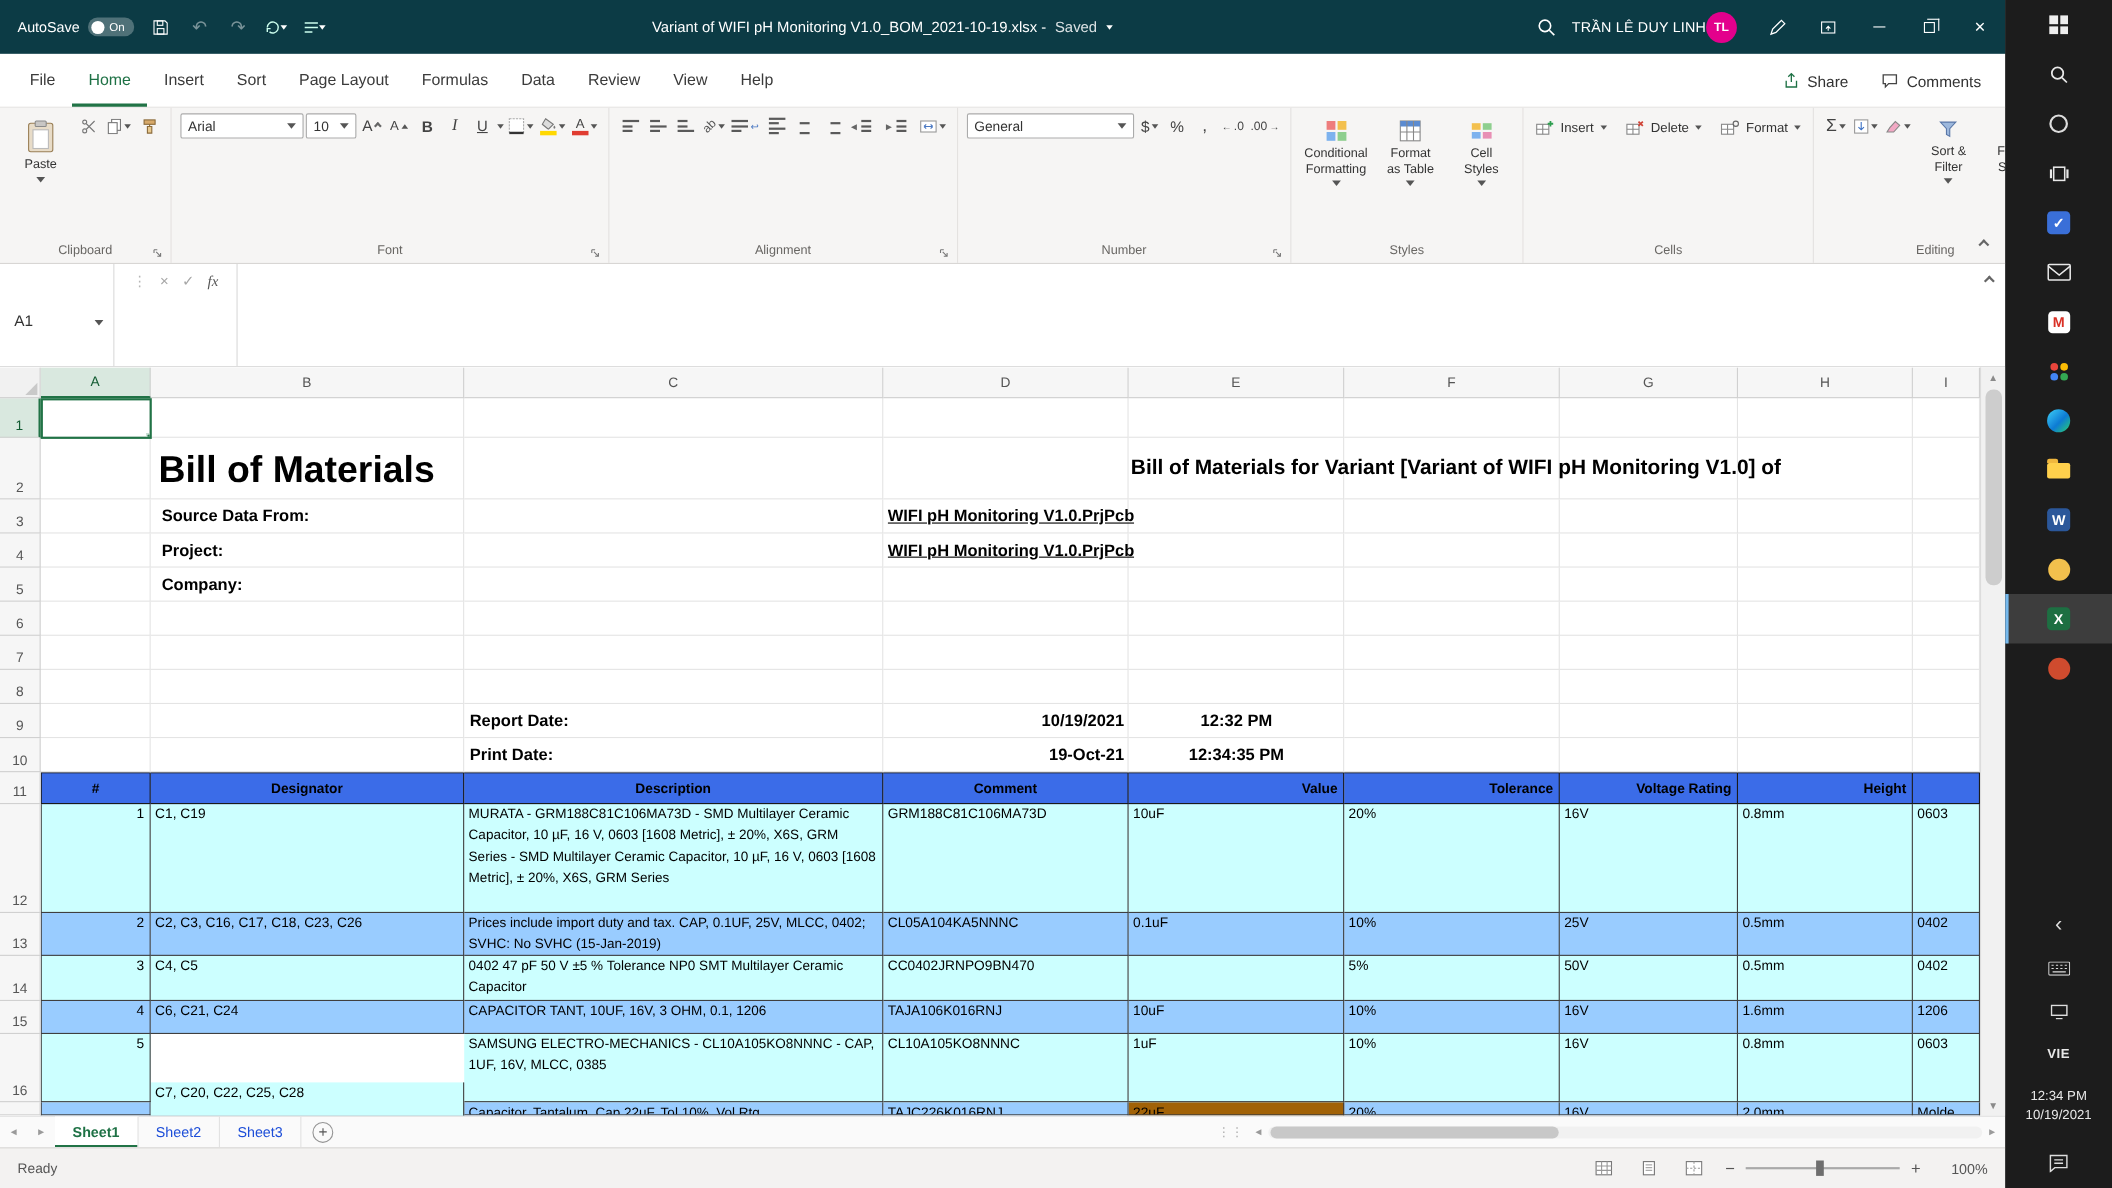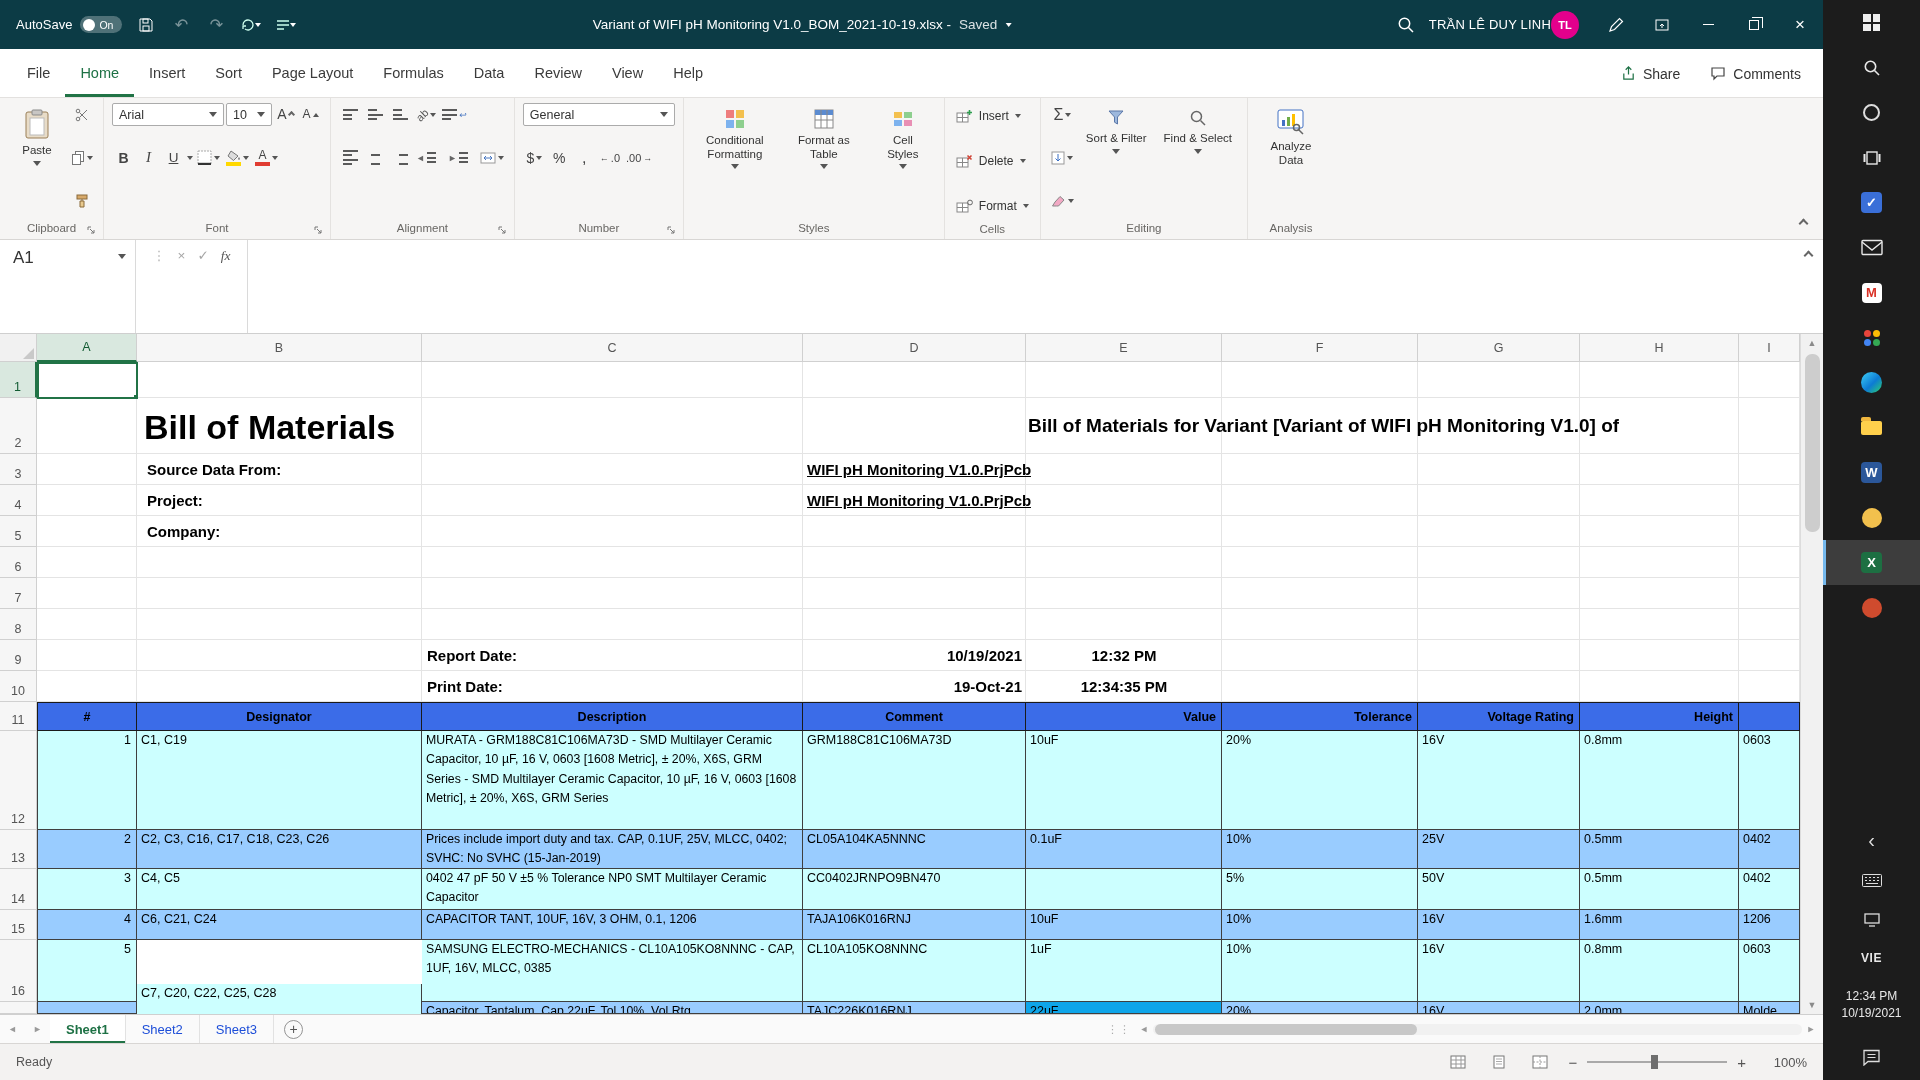--- a/index.html
+++ b/index.html
@@ -37,21 +37,21 @@
 
 .ribbontabs{height:49px;background:#fff;display:flex;align-items:stretch;padding-left:12px;position:relative;border-bottom:1px solid #e3e1df;flex:0 0 auto}
 .rtab{padding:0 15px;font-size:14.5px;color:#3b3b3b;display:flex;align-items:center}
 .rtab.active{color:#1e7145;box-shadow:inset 0 -3px 0 #217346}
 .tabs-right{position:absolute;right:22px;top:0;height:49px;display:flex;align-items:center;gap:30px;font-size:14px;color:#333}
 .tr-btn{display:flex;align-items:center;gap:7px}
 
 .ribbon{height:142px;background:#f6f5f4;display:flex;align-items:stretch;position:relative;flex:0 0 auto;border-bottom:1px solid #d8d6d4}
 .rgroup{display:flex;flex-direction:column;justify-content:space-between;padding:5px 4px 0;border-right:1px solid #e4e2e0}
 .rg-body{display:flex;align-items:flex-start;gap:3px;padding:0 4px}
-.rg-col{display:flex;flex-direction:column;gap:20px}
+.rg-col{display:flex;flex-direction:row;gap:3px}
 .rrow{display:flex;align-items:center;gap:2px}
 .rg-foot{height:22px;display:flex;align-items:center;justify-content:center;font-size:11.5px;color:#686663;position:relative;padding:0 14px}
 .launcher{position:absolute;right:3px;bottom:4px}
 .bigbtn{display:flex;flex-direction:column;align-items:center;gap:5px;padding:6px 7px 2px;border-radius:2px;min-width:58px}
 .bb-lab{font-size:11.5px;color:#333;text-align:center;line-height:13.5px;display:flex;flex-direction:column;align-items:center;gap:3px;max-width:82px}
 .bb-lab .bb-t{max-width:72px}
 .minbtn{min-width:23px;height:23px;display:flex;align-items:center;justify-content:center;gap:2px;border-radius:2px;color:#444;font-size:13px;padding:0 2px}
 .combo{height:23px;background:#fff;border:1px solid #ababab;border-radius:2px;display:flex;align-items:center;justify-content:space-between;padding:0 6px;font-size:12.5px;color:#333;gap:6px}
 .w112{width:112px}.w46{width:46px}.w152{width:152px}
 .bld{font-weight:bold;font-size:14px}
@@ -64,21 +64,21 @@
 .abar i{height:2px;background:#5a5a5a;display:block}
 .abar .s{width:9px}
 .abar.right i{align-self:flex-end}
 .abar.center i{align-self:center}
 .orient{transform:rotate(-45deg);font-size:11px;color:#555;display:inline-block}
 .sig{font-size:16px;color:#444;line-height:1}
 .crow{display:flex;align-items:center;gap:6px;height:25px;padding:0 7px;font-size:12px;color:#333}
 .ribbon-collapse{position:absolute;right:16px;bottom:8px}
 
 .formula-row{height:94px;background:#fff;border-bottom:1px solid #cfcfcf;display:flex;position:relative;flex:0 0 auto}
-.namebox{width:136px;border-right:1px solid #dadada;padding:8px 9px 0 13px;display:flex;justify-content:space-between;align-items:flex-start;font-size:17px;color:#333}
+.namebox{width:104px;border-right:1px solid #dadada;padding:8px 9px 0 13px;display:flex;justify-content:space-between;align-items:center;font-size:14px;color:#333}
 .fxstrip{width:112px;display:flex;align-items:flex-start;justify-content:center;gap:12px;padding-top:7px;border-right:1px solid #dadada}
 .vdots{color:#b5b5b5;font-size:13px;line-height:17px}
 .fxb{font-size:13.5px;color:#a6a6a6;line-height:17px}
 .fxb.fx{font-family:"Liberation Serif",serif;font-style:italic;color:#555}
 .fml-input{flex:1}
 .fml-collapse{width:30px;display:flex;justify-content:center;padding-top:12px}
 
 .sheetwrap{height:680px;position:relative;flex:0 0 auto;background:#fff}
 #grid{position:absolute;left:0;top:0;width:1800px;height:680px;overflow:hidden;background:#fff}
 #grid>div{position:absolute;overflow:hidden}
@@ -674,21 +674,21 @@
           <span class="caret-up"></span>
         </div>
     </div>
 
     <div class="sheetwrap">
       <div id="grid">
           <div class="tdc" style="left: 1739px; top: 668px; width: 61px; height: 12px; background: rgb(153, 204, 255);">Molde</div>
           <div class="tdc" style="left: 1580px; top: 668px; width: 159px; height: 12px; background: rgb(153, 204, 255);">2.0mm</div>
           <div class="tdc" style="left: 1418px; top: 668px; width: 162px; height: 12px; background: rgb(153, 204, 255);">16V</div>
           <div class="tdc" style="left: 1222px; top: 668px; width: 196px; height: 12px; background: rgb(153, 204, 255);">20%</div>
-          <div class="tdc" style="left: 1026px; top: 668px; width: 196px; height: 12px; background: #0ea5e9;">22uF</div>
+          <div class="tdc" style="left: 1026px; top: 668px; width: 196px; height: 12px; background: #a16207;">22uF</div>
           <div class="tdc" style="left: 803px; top: 668px; width: 223px; height: 12px; background: rgb(153, 204, 255);">TAJC226K016RNJ</div>
           <div class="tdc desc" style="left: 422px; top: 668px; width: 381px; height: 12px; background: rgb(153, 204, 255);">Capacitor, Tantalum, Cap 22uF, Tol 10%, Vol Rtg</div>
           <div class="tdc" style="left: 137px; top: 668px; width: 285px; height: 12px; background: rgb(153, 204, 255);"></div>
           <div class="tdc num" style="left: 37px; top: 668px; width: 100px; height: 12px; background: rgb(153, 204, 255);"></div>
           <div class="tdc" style="left: 1739px; top: 606px; width: 61px; height: 62px; background: rgb(204, 255, 255);">0603</div>
           <div class="tdc" style="left: 1580px; top: 606px; width: 159px; height: 62px; background: rgb(204, 255, 255);">0.8mm</div>
           <div class="tdc" style="left: 1418px; top: 606px; width: 162px; height: 62px; background: rgb(204, 255, 255);">16V</div>
           <div class="tdc" style="left: 1222px; top: 606px; width: 196px; height: 62px; background: rgb(204, 255, 255);">10%</div>
           <div class="tdc" style="left: 1026px; top: 606px; width: 196px; height: 62px; background: rgb(204, 255, 255);">1uF</div>
           <div class="tdc" style="left: 803px; top: 606px; width: 223px; height: 62px; background: rgb(204, 255, 255);">CL10A105KO8NNNC</div>

